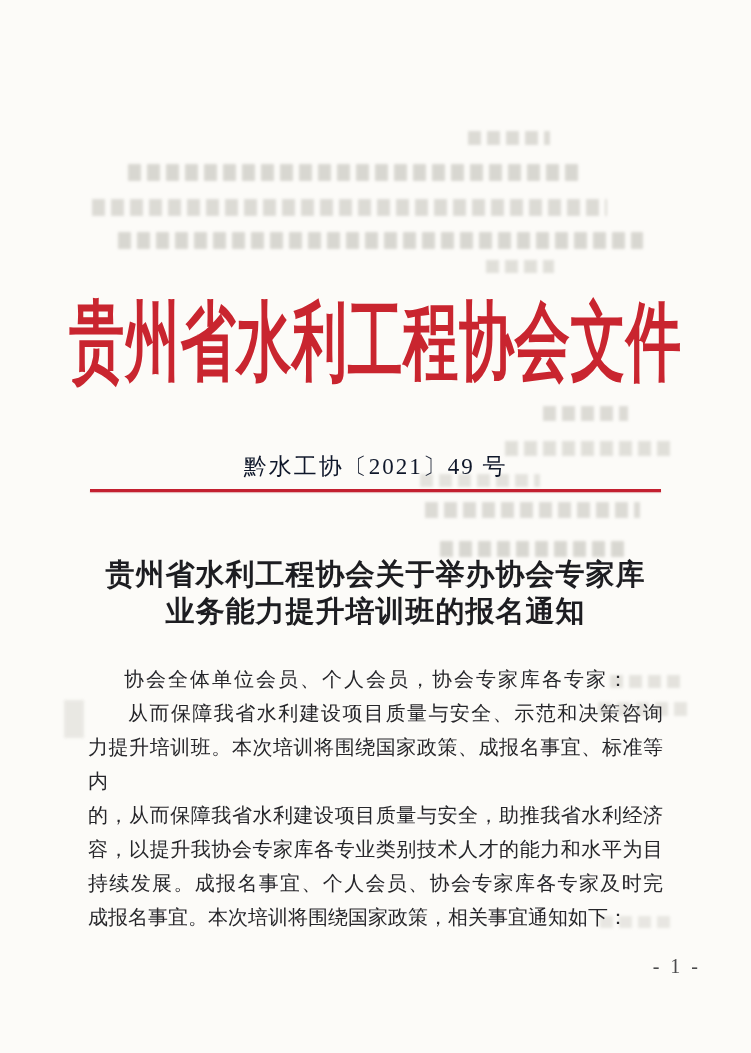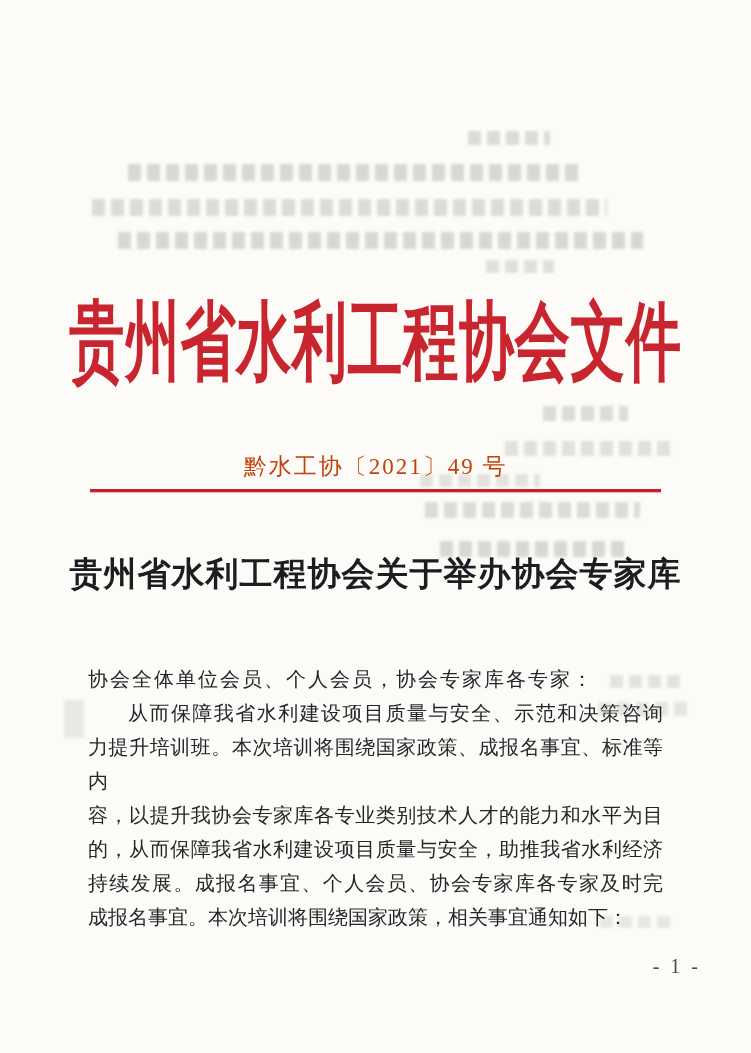--- a/index.html
+++ b/index.html
@@ -32,51 +32,51 @@
     white-space:nowrap;
     transform:scaleX(0.64);
     transform-origin:center center;
     letter-spacing:1px;
   }
   .docnum{
     position:absolute;
     left:0;top:451px;width:100%;
     text-align:center;
     font-size:23px;
-    color:#c2410c;
+    color:#0f172a;
     letter-spacing:2px;
   }
   .red-rule{
     position:absolute;
     left:90px;top:489px;
     width:571px;height:3px;
     background:#c32030;
     box-shadow:0 1px 1px rgba(180,30,45,.35);
   }
   .notice-title{
     position:absolute;
     left:0;top:556px;width:100%;
     text-align:center;
-    font-size:33px;
+    font-size:29px;
     line-height:37px;
     font-weight:bold;
     color:#1d1d21;
     letter-spacing:1px;
   }
   .doc-body{
     position:absolute;
     left:88px;top:662px;width:575px;
     font-size:20px;
     line-height:34px;
     color:#26262a;
   }
   .bline{width:575px;}
   .jline{text-align:justify;text-align-last:justify;}
   .indent{text-indent:2em;}
-  .salutation{letter-spacing:2px;}
+  .salutation{letter-spacing:2px;margin-left:36px;}
   .pagenum{
     position:absolute;
     right:50px;top:955px;
     font-size:20px;
     color:#4a4a4c;
     letter-spacing:3px;
   }
 </style>
 </head>
 <body>
@@ -101,27 +101,28 @@
   <div class="masthead">
     <div class="masthead-inner">贵州省水利工程协会文件</div>
   </div>
 
   <div class="docnum">黔水工协〔2021〕49 号</div>
 
   <div class="red-rule"></div>
 
   <div class="notice-title">
     <div>贵州省水利工程协会关于举办协会专家库</div>
+    <div>业务能力提升培训班的报名通知</div>
   </div>
 
   <div class="doc-body">
     <div class="bline salutation">协会全体单位会员、个人会员，协会专家库各专家：</div>
     <div class="bline jline indent">从而保障我省水利建设项目质量与安全、示范和决策咨询</div>
     <div class="bline jline">力提升培训班。本次培训将围绕国家政策、成报名事宜、标准等内</div>
+    <div class="bline jline">的，从而保障我省水利建设项目质量与安全，助推我省水利经济</div>
     <div class="bline jline">容，以提升我协会专家库各专业类别技术人才的能力和水平为目</div>
-    <div class="bline jline">的，从而保障我省水利建设项目质量与安全，助推我省水利经济</div>
     <div class="bline jline">持续发展。成报名事宜、个人会员、协会专家库各专家及时完</div>
     <div class="bline">成报名事宜。本次培训将围绕国家政策，相关事宜通知如下：</div>
   </div>
 
   <div class="pagenum">- 1 -</div>
 
 </div>
 
 </body></html>

